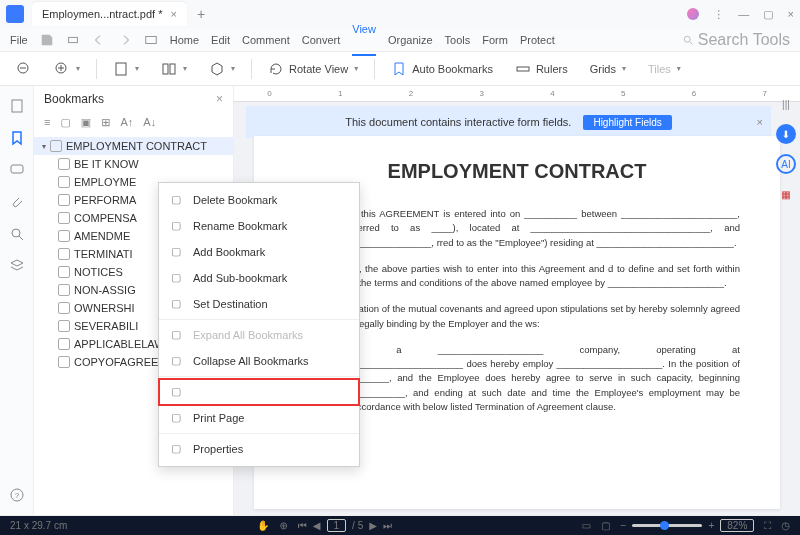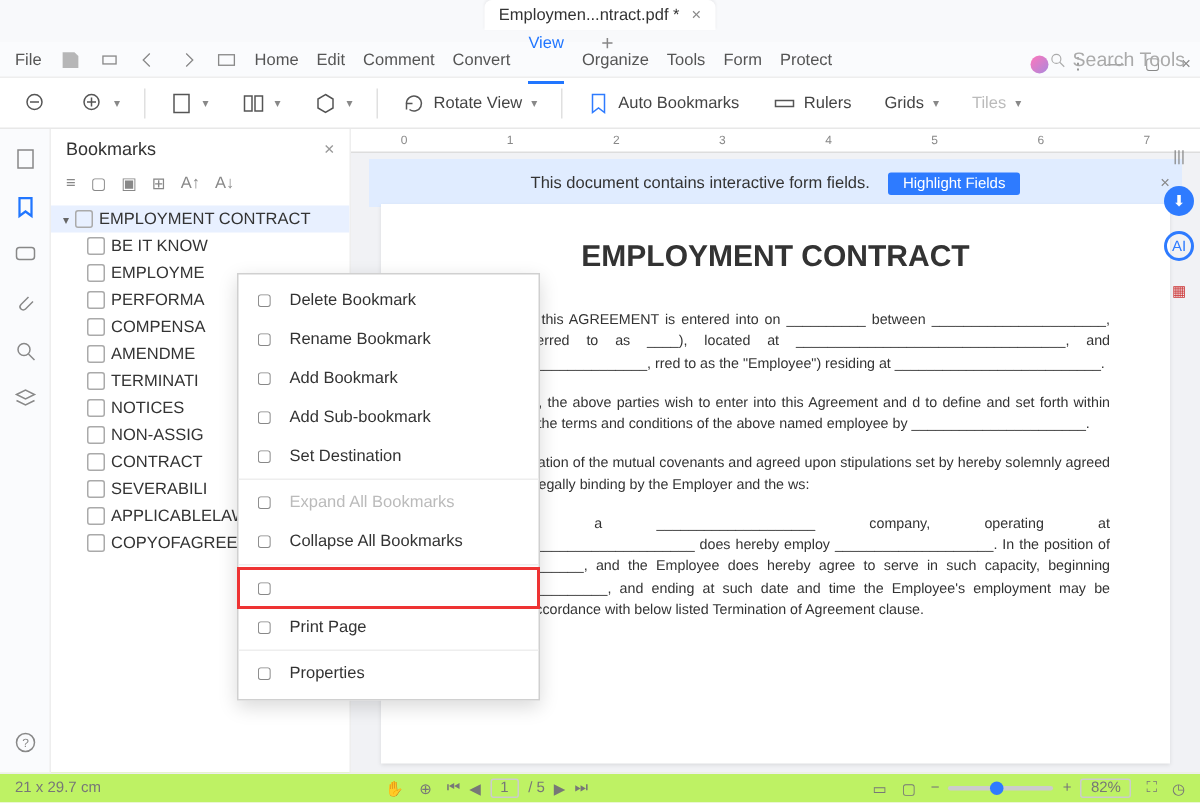--- a/index.html
+++ b/index.html
@@ -1,65 +1,65 @@
 <!DOCTYPE html>
 <html><head>
 <meta charset="utf-8">
 <style>
 * { box-sizing: border-box; margin: 0; padding: 0; font-family: -apple-system, Segoe UI, sans-serif; }
 body { width: 800px; height: 535px; background: #fff; font-size: 11px; color: #333; overflow: hidden; position: relative; }
-.titlebar { height: 28px; display: flex; align-items: center; padding: 0 6px; background: #f8f9fb; flex-direction: column; }
+.titlebar { height: 28px; display: flex; align-items: center; padding: 0 6px; background: #f8f9fb; }
 .app-icon { width: 18px; height: 18px; background: #3a7aff; border-radius: 3px; margin-right: 8px; }
 .tab { display: flex; align-items: center; background: #fff; border-radius: 5px 5px 0 0; padding: 4px 10px; height: 24px; font-size: 11px; box-shadow: 0 -1px 2px rgba(0,0,0,0.05); }
 .tab .x { margin-left: 8px; color: #888; }
 .plus { margin-left: 10px; color: #888; font-size: 14px; }
 .win-ctrl { margin-left: auto; display: flex; gap: 14px; align-items: center; color: #888; }
 .win-ctrl .pill { width: 12px; height: 12px; border-radius: 50%; background: linear-gradient(135deg,#f7b,#a8d); }
 .menubar { height: 24px; display: flex; align-items: center; gap: 12px; padding: 0 10px; background: #fafbfd; border-bottom: 1px solid #eee; }
 .mitem { font-size: 11px; color: #555; cursor: pointer; }
 .mitem.active { color: #2176ff; border-bottom: 2px solid #2176ff; padding-bottom: 19px; }
 .menubar .icon-sm { width: 14px; height: 14px; color: #888; }
-.search-tools { margin-left: auto; color: #aaa; font-size: 13px; display: flex; align-items: center; gap: 4px; }
+.search-tools { margin-left: auto; color: #aaa; font-size: 16px; display: flex; align-items: center; gap: 4px; }
 .toolbar { height: 34px; display: flex; align-items: center; gap: 10px; padding: 0 10px; border-bottom: 1px solid #e8e8e8; }
 .tbtn { display: flex; align-items: center; gap: 5px; font-size: 11px; color: #444; padding: 4px 6px; border-radius: 3px; }
 .sep { width: 1px; height: 20px; background: #e0e0e0; }
 .ico { width: 16px; height: 16px; display: inline-block; }
 .dd { font-size: 8px; color: #888; margin-left: 1px; }
 .main { display: flex; height: calc(535px - 28px - 24px - 34px - 20px); }
 .rail { width: 34px; background: #fafbfd; border-right: 1px solid #eee; display: flex; flex-direction: column; align-items: center; gap: 16px; padding-top: 12px; }
 .rail .ri { width: 16px; height: 16px; color: #888; }
 .rail .ri.active { color: #2176ff; }
 .bmpanel { width: 200px; border-right: 1px solid #eee; display: flex; flex-direction: column; }
 .bmhdr { display: flex; align-items: center; justify-content: space-between; padding: 6px 10px; font-size: 12px; }
 .bmhdr .x { color: #999; }
 .bmtools { display: flex; gap: 10px; padding: 4px 10px; color: #888; }
 .bmlist { flex: 1; overflow: hidden; padding: 4px 0; }
 .bmitem { display: flex; align-items: center; gap: 4px; padding: 3px 8px 3px 24px; font-size: 11px; white-space: nowrap; overflow: hidden; }
 .bmitem.root { padding-left: 8px; background: #e8f0ff; }
 .bmicon { width: 12px; height: 12px; border: 1px solid #aaa; border-radius: 2px; flex-shrink: 0; }
 .caret { font-size: 8px; color: #666; }
 .docarea { flex: 1; position: relative; background: #f1f2f5; overflow: hidden; }
 .ruler { height: 16px; background: #fff; border-bottom: 1px solid #ddd; font-size: 8px; color: #888; display: flex; justify-content: space-around; align-items: center; }
-.banner { position: absolute; top: 20px; left: 12px; right: 12px; height: 32px; background: #e0ecff; display: flex; align-items: center; justify-content: center; gap: 12px; font-size: 11px; }
+.banner { position: absolute; top: 20px; left: 12px; right: 29px; height: 32px; background: #e0ecff; display: flex; align-items: center; justify-content: center; gap: 12px; font-size: 11px; }
 .banner .btn { background: #2e7bff; color: #fff; padding: 2px 10px; border-radius: 2px; font-size: 10px; }
 .banner .bx { position: absolute; right: 8px; color: #888; }
 .page { position: absolute; top: 50px; left: 20px; right: 20px; bottom: 6px; background: #fff; box-shadow: 0 1px 3px rgba(0,0,0,0.1); padding: 24px 40px; overflow: hidden; }
 .page h1 { font-size: 20px; font-weight: 600; text-align: center; margin-bottom: 24px; }
 .doc-txt { font-size: 9.5px; color: #333; text-align: justify; line-height: 1.5; }
 .sidetools { position: absolute; right: 4px; top: 94px; display: flex; flex-direction: column; gap: 10px; }
 .sidetools .st { width: 20px; height: 20px; border-radius: 50%; display: flex; align-items: center; justify-content: center; font-size: 10px; }
 .st.blue { background: #2e7bff; color: #fff; }
 .st.ring { border: 2px solid #2e7bff; color: #2e7bff; }
 .ctxmenu { position: absolute; left: 158px; top: 182px; width: 202px; background: #fff; border: 1px solid #d0d0d0; box-shadow: 0 4px 12px rgba(0,0,0,0.15); z-index: 50; padding: 4px 0; }
 .ctxitem { display: flex; align-items: center; gap: 8px; padding: 6px 12px; font-size: 11px; color: #333; }
 .ctxitem.disabled { color: #bbb; }
 .ctxitem.hl { outline: 2px solid #e33; outline-offset: -1px; }
 .ctxsep { height: 1px; background: #eee; margin: 2px 0; }
 .ctxico { width: 14px; height: 14px; color: #888; flex-shrink: 0; }
-.status { height: 20px; background: #bef264; border-top: 1px solid #eee; display: flex; align-items: center; padding: 0 10px; font-size: 10px; color: #777; gap: 10px; }
+.status { height: 20px; background: #0f172a; border-top: 1px solid #eee; display: flex; align-items: center; padding: 0 10px; font-size: 10px; color: #777; gap: 10px; }
 .status .sp { flex: 1; }
 .pagenav { display: flex; align-items: center; gap: 6px; }
 .pagebox { border: 1px solid #ccc; padding: 0 6px; border-radius: 2px; }
 .zoom { display: flex; align-items: center; gap: 6px; }
 .slider { width: 70px; height: 3px; background: #ccc; border-radius: 2px; position: relative; }
 .slider .thumb { position: absolute; left: 40%; top: -3px; width: 9px; height: 9px; border-radius: 50%; background: #2e7bff; }
 svg { display: block; }
 </style>
 </head>
 <body>
@@ -278,21 +278,21 @@
         <div class="bmitem">
           <span class="bmicon"></span>
           <span>NOTICES</span>
         </div>
         <div class="bmitem">
           <span class="bmicon"></span>
           <span>NON-ASSIG</span>
         </div>
         <div class="bmitem">
           <span class="bmicon"></span>
-          <span>CONTRACT</span>
+          <span>OWNERSHI</span>
         </div>
         <div class="bmitem">
           <span class="bmicon"></span>
           <span>SEVERABILI</span>
         </div>
         <div class="bmitem">
           <span class="bmicon"></span>
           <span>APPLICABLELAW</span>
         </div>
         <div class="bmitem">

